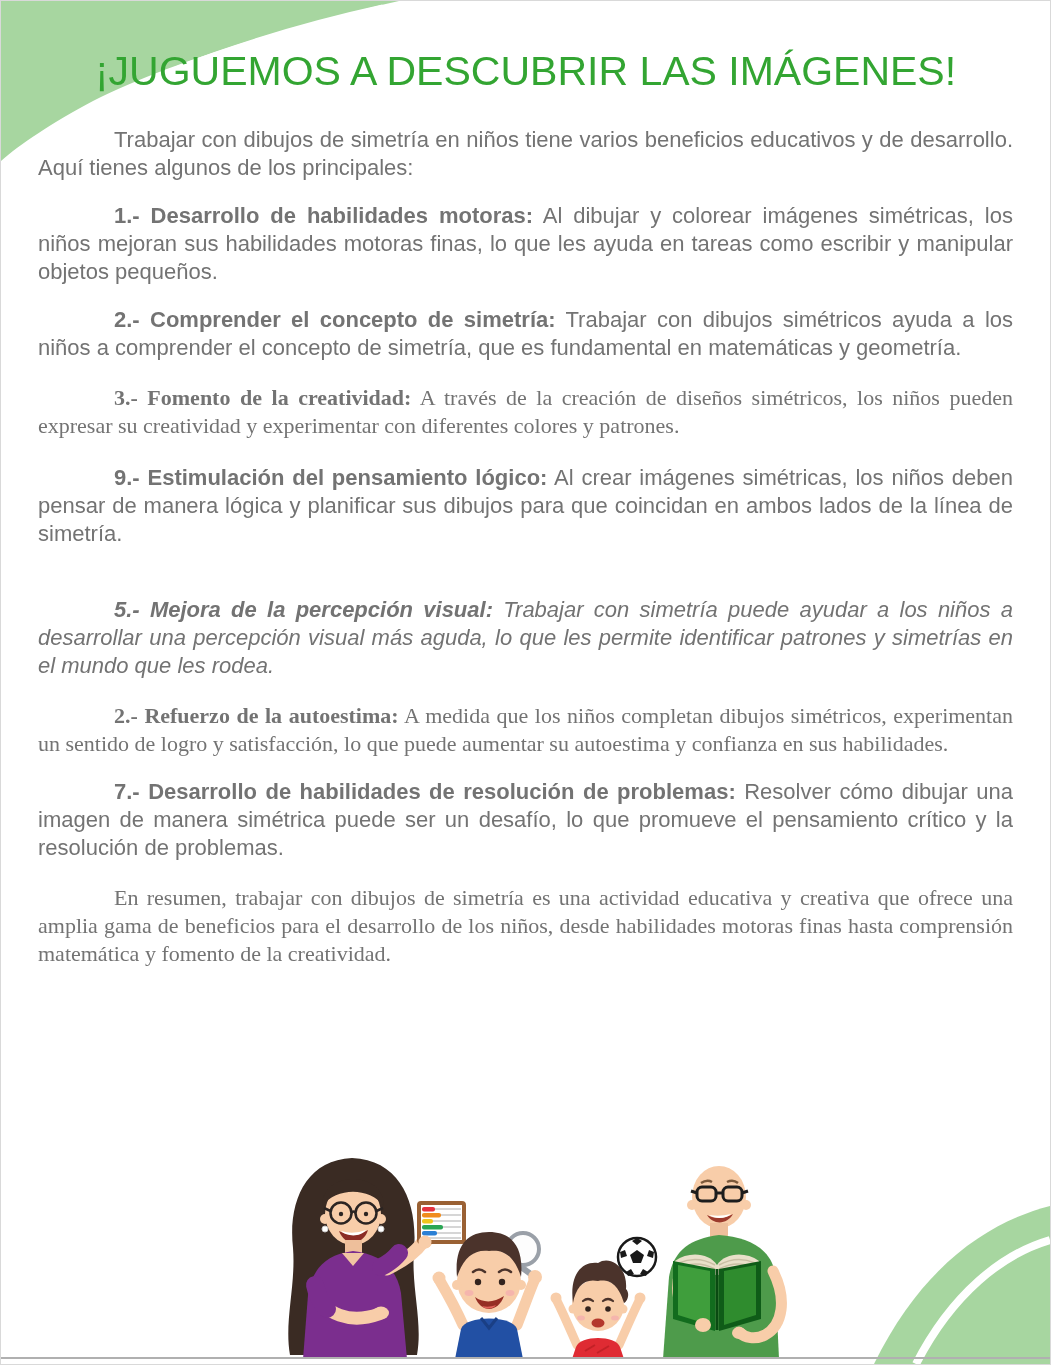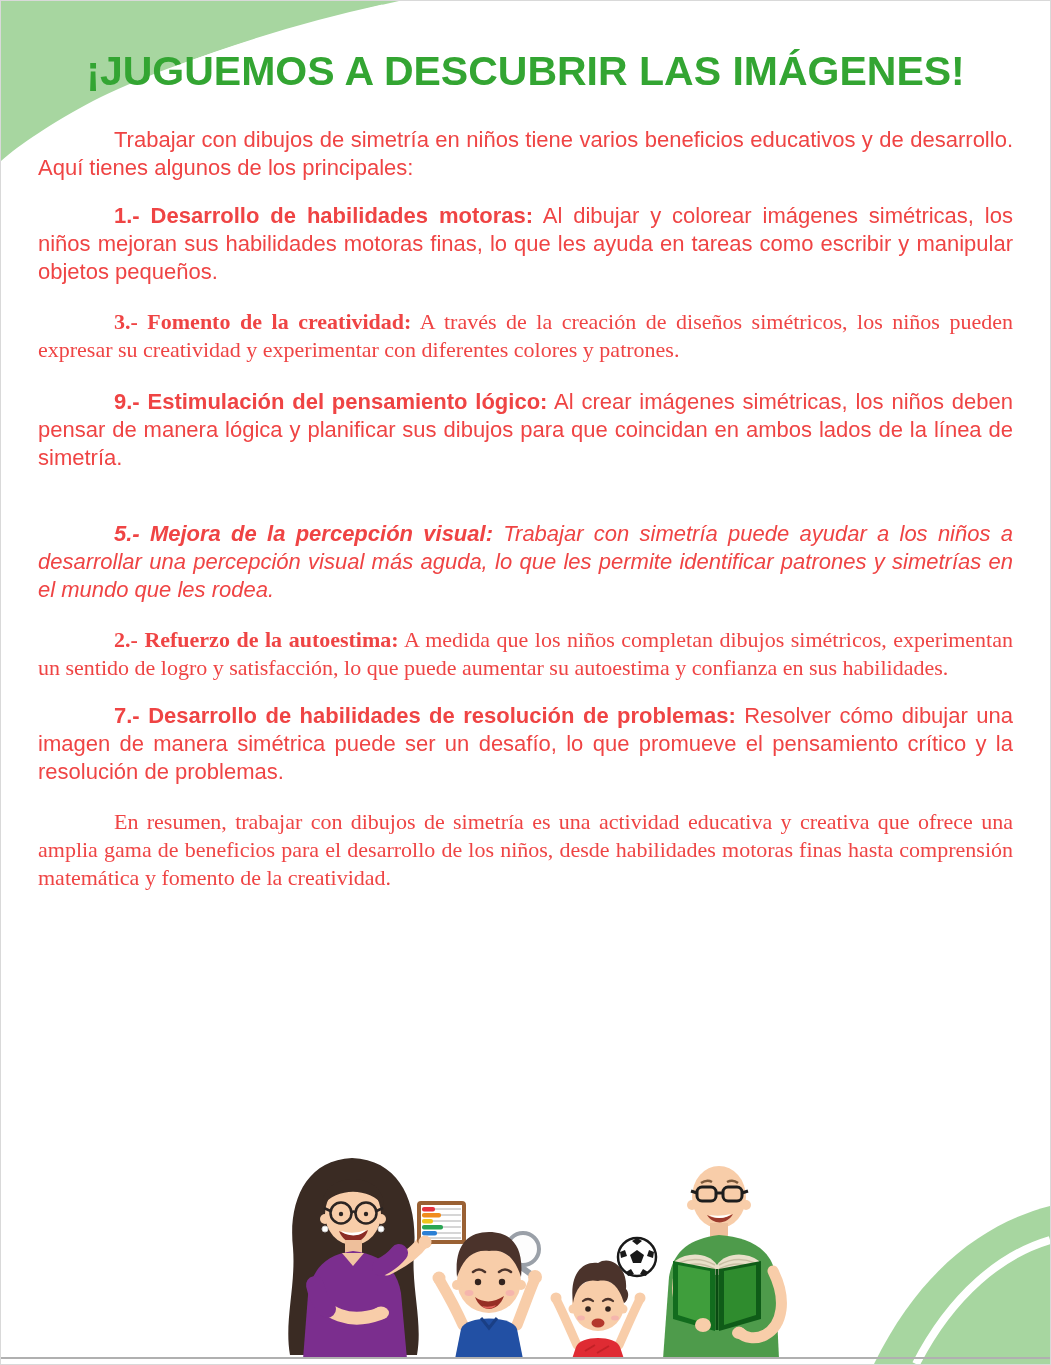--- a/index.html
+++ b/index.html
@@ -12,26 +12,26 @@
     box-sizing:border-box;
     border:1px solid #d9d9d9;
   }
   .swoosh-tl{position:absolute;top:0;left:0;z-index:1;}
   .swoosh-br{position:absolute;right:0;bottom:0;z-index:1;}
   .content{position:relative;z-index:2;}
   .doc-title{
     margin:47px 45px 0 45px;
     text-align:center;
     font-size:41px;
-    font-weight:bold;
+    font-weight:normal;
     color:#33a532;
     letter-spacing:0px;
     line-height:1.15;
   }
-  .body-text{margin:16px 37px;color:#ef4444;}
+  .body-text{margin:16px 37px;color:#737373;}
   .para{
     font-size:22px;
     line-height:28px;
     text-align:justify;
     text-indent:76px;
     margin:20px 0 0 0;
   }
   .para b{font-weight:bold;}
   .gap-intro{margin-top:31px;}
   .gap-b{margin-top:22px;font-family:Liberation Serif, serif;}
@@ -62,20 +62,21 @@
   </svg>
 
   <div class="content">
     <h1 class="doc-title">¡JUGUEMOS A DESCUBRIR LAS IMÁGENES!</h1>
 
     <div class="body-text">
       <p class="para gap-intro"><span>Trabajar con dibujos de simetría en niños tiene varios beneficios educativos y de desarrollo. Aquí tienes algunos de los principales:</span></p>
 
       <p class="para"><b>1.- Desarrollo de habilidades motoras:</b> <span>Al dibujar y colorear imágenes simétricas, los niños mejoran sus habilidades motoras finas, lo que les ayuda en tareas como escribir y manipular objetos pequeños.</span></p>
 
+      <p class="para"><b>2.- Comprender el concepto de simetría:</b> <span>Trabajar con dibujos simétricos ayuda a los niños a comprender el concepto de simetría, que es fundamental en matemáticas y geometría.</span></p>
 
       <p class="para gap-b"><b>3.- Fomento de la creatividad:</b> <span>A través de la creación de diseños simétricos, los niños pueden expresar su creatividad y experimentar con diferentes colores y patrones.</span></p>
 
       <p class="para gap-c"><b>9.- Estimulación del pensamiento lógico:</b> <span>Al crear imágenes simétricas, los niños deben pensar de manera lógica y planificar sus dibujos para que coincidan en ambos lados de la línea de simetría.</span></p>
 
       <p class="para gap-xl"><b>5.- Mejora de la percepción visual:</b> <span>Trabajar con simetría puede ayudar a los niños a desarrollar una percepción visual más aguda, lo que les permite identificar patrones y simetrías en el mundo que les rodea.</span></p>
 
       <p class="para gap-b"><b>2.- Refuerzo de la autoestima:</b> <span>A medida que los niños completan dibujos simétricos, experimentan un sentido de logro y satisfacción, lo que puede aumentar su autoestima y confianza en sus habilidades.</span></p>
 
       <p class="para"><b>7.- Desarrollo de habilidades de resolución de problemas:</b> <span>Resolver cómo dibujar una imagen de manera simétrica puede ser un desafío, lo que promueve el pensamiento crítico y la resolución de problemas.</span></p>

